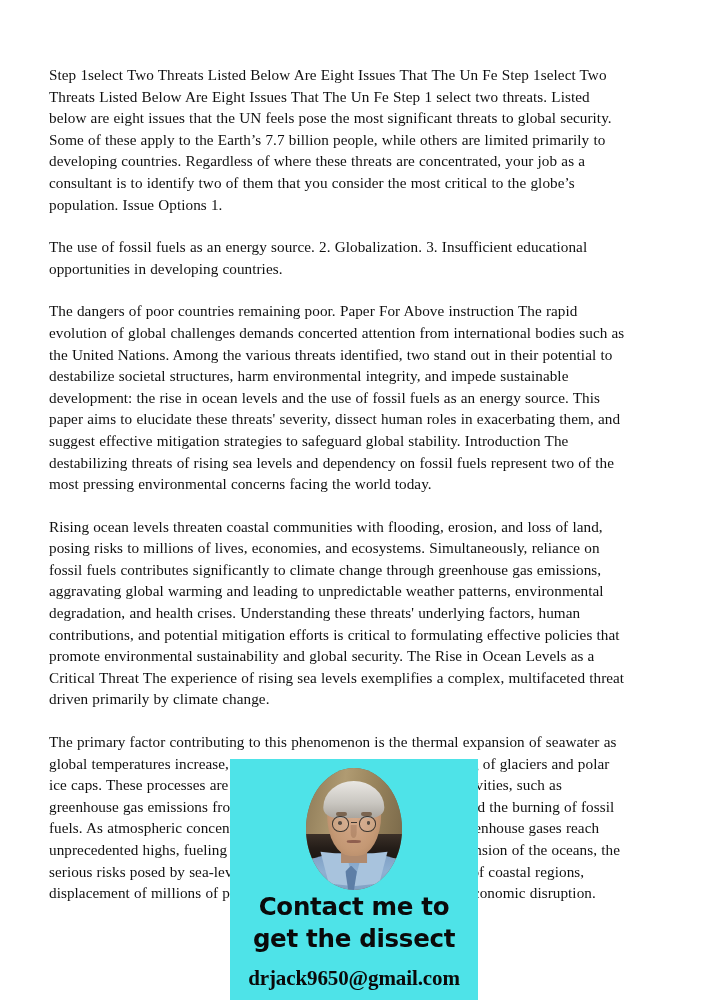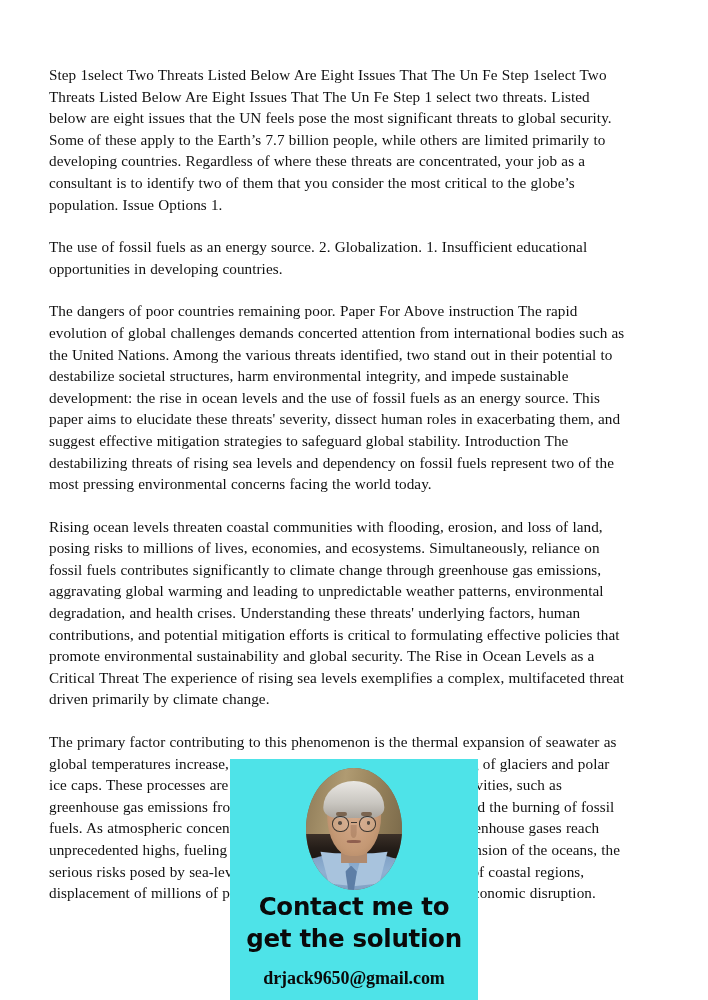--- a/index.html
+++ b/index.html
@@ -155,36 +155,36 @@
     font-family: "DejaVu Sans", "Liberation Sans", sans-serif;
     font-weight: 700;
     font-size: 24.5px;
     line-height: 32px;
     color: #0a0a0a;
     letter-spacing: -0.012em;
   }
   #contact-email {
     font-family: "Liberation Serif", "DejaVu Serif", serif;
     font-weight: 700;
-    font-size: 18px;
+    font-size: 21px;
     line-height: 30px;
     color: #0a0a0a;
     text-align: center;
     margin-top: 8px;
     letter-spacing: -0.005em;
   }
 </style>
 </head>
 <body>
 
 <div id="page">
 
   <div id="doc-body">
     <p class="para">Step 1select Two Threats Listed Below Are Eight Issues That The Un Fe Step 1select Two Threats Listed Below Are Eight Issues That The Un Fe Step 1 select two threats. Listed below are eight issues that the UN feels pose the most significant threats to global security. Some of these apply to the Earth’s 7.7 billion people, while others are limited primarily to developing countries. Regardless of where these threats are concentrated, your job as a consultant is to identify two of them that you consider the most critical to the globe’s population. Issue Options 1.</p>
-    <p class="para">The use of fossil fuels as an energy source. 2. Globalization. 1. Insufficient educational opportunities in developing countries.</p>
+    <p class="para">The use of fossil fuels as an energy source. 2. Globalization. 3. Insufficient educational opportunities in developing countries.</p>
     <p class="para">The dangers of poor countries remaining poor. Paper For Above instruction The rapid evolution of global challenges demands concerted attention from international bodies such as the United Nations. Among the various threats identified, two stand out in their potential to destabilize societal structures, harm environmental integrity, and impede sustainable development: the rise in ocean levels and the use of fossil fuels as an energy source. This paper aims to elucidate these threats' severity, dissect human roles in exacerbating them, and suggest effective mitigation strategies to safeguard global stability. Introduction The destabilizing threats of rising sea levels and dependency on fossil fuels represent two of the most pressing environmental concerns facing the world today.</p>
     <p class="para">Rising ocean levels threaten coastal communities with flooding, erosion, and loss of land, posing risks to millions of lives, economies, and ecosystems. Simultaneously, reliance on fossil fuels contributes significantly to climate change through greenhouse gas emissions, aggravating global warming and leading to unpredictable weather patterns, environmental degradation, and health crises. Understanding these threats' underlying factors, human contributions, and potential mitigation efforts is critical to formulating effective policies that promote environmental sustainability and global security. The Rise in Ocean Levels as a Critical Threat The experience of rising sea levels exemplifies a complex, multifaceted threat driven primarily by climate change.</p>
     <p class="para">The primary factor contributing to this phenomenon is the thermal expansion of seawater as global temperatures increase, compounded by the accelerated melting of glaciers and polar ice caps. These processes are predominantly propelled by human activities, such as greenhouse gas emissions from industrial processes, deforestation, and the burning of fossil fuels. As atmospheric concentrations of carbon dioxide and other greenhouse gases reach unprecedented highs, fueling the melting processes and thermal expansion of the oceans, the serious risks posed by sea-level rise include catastrophic inundation of coastal regions, displacement of millions of people, loss of biodiversity, and severe economic disruption.</p>
   </div>
 
   <div id="contact-overlay" style="background: rgb(78, 227, 232);">
 
     <div id="portrait-frame">
       <div class="ph-wall"></div>
       <div class="ph-dark"></div>
@@ -201,19 +201,19 @@
       <div class="ph-eye-r"></div>
       <div class="ph-glass-l"></div>
       <div class="ph-glass-r"></div>
       <div class="ph-bridge"></div>
       <div class="ph-nose"></div>
       <div class="ph-mouth"></div>
     </div>
 
     <div id="contact-lines">
       <div class="contact-line">Contact me to</div>
-      <div class="contact-line">get the solution</div>
+      <div class="contact-line">get the dissect</div>
       <div id="contact-email">drjack9650@gmail.com</div>
     </div>
 
   </div>
 
 </div>
 
 </body></html>

